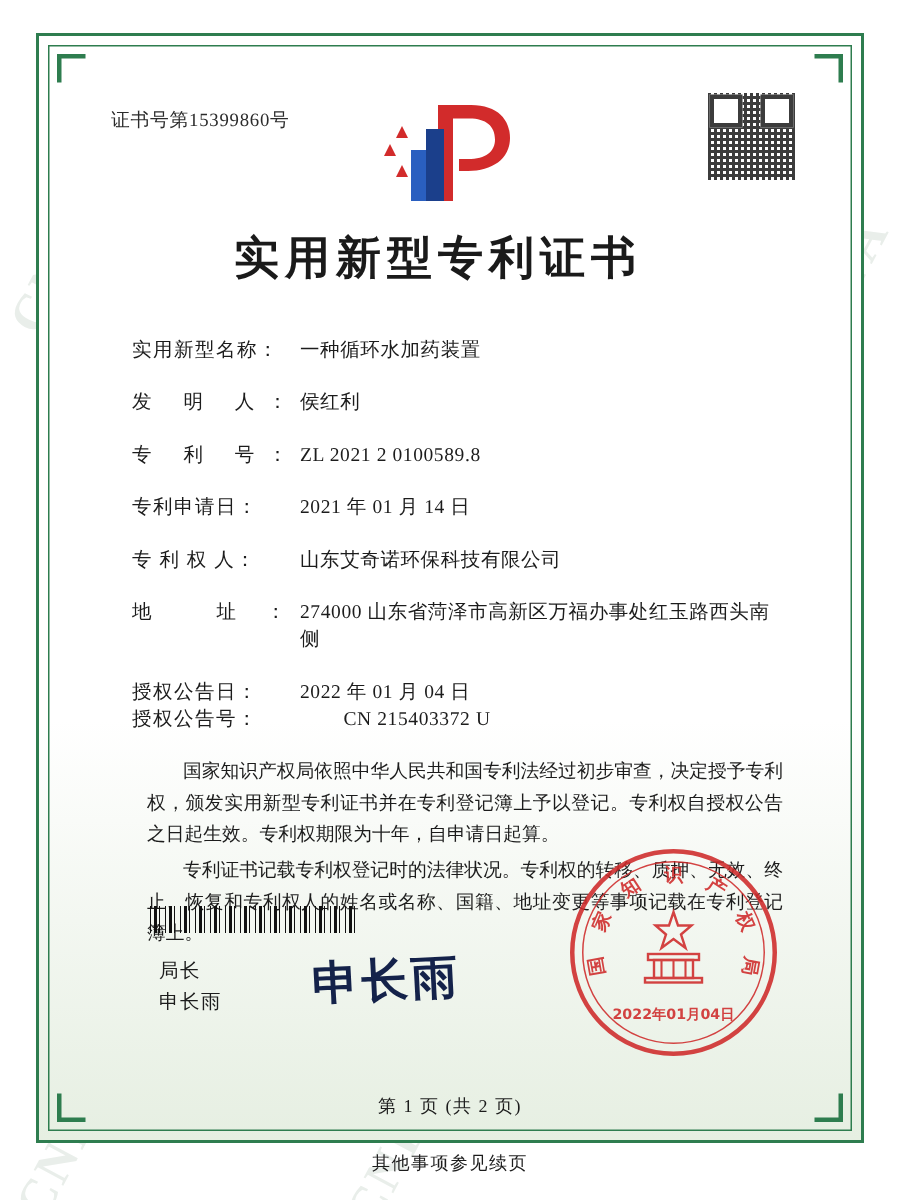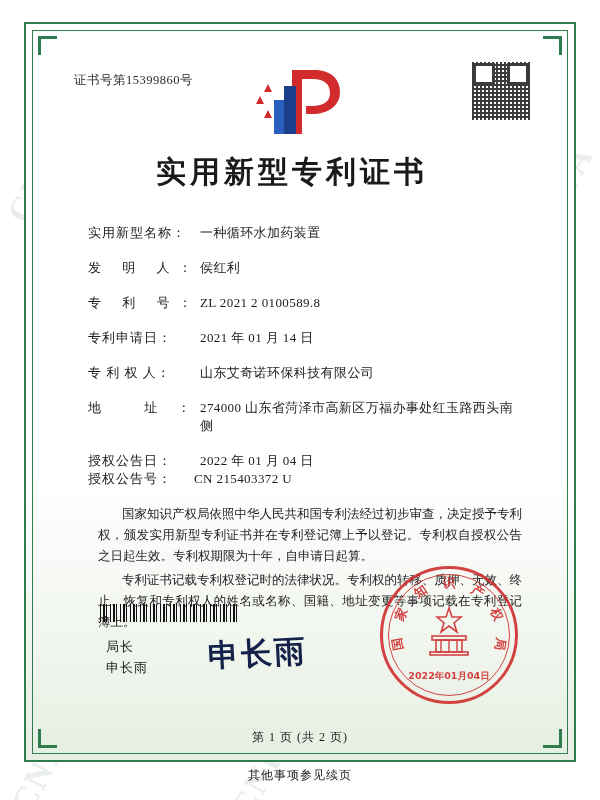--- a/index.html
+++ b/index.html
@@ -144,21 +144,21 @@
     white-space: nowrap;
   }
   .label.sp2 { letter-spacing: 9px; }
   .label.sp3 { letter-spacing: 20px; }
   .value {
     flex: 1 1 auto;
     letter-spacing: 0.4px;
   }
   .row-split { display: flex; align-items: baseline; flex-direction: column; }
   .row-split .half-a { display: flex; align-items: baseline; width: 260px; }
-  .row-split .half-b { display: flex; align-items: flex-end; }
+  .row-split .half-b { display: flex; align-items: flex-end; gap: 35px; }
   .row-split .label-b { width: 106px; flex: 0 0 106px; letter-spacing: 1px; }
 
   .body-text {
     position: absolute;
     left: 62px;
     right: 52px;
     top: 480px;
     font-size: 12.5px;
     line-height: 21px;
     color: #1c1c1c;

